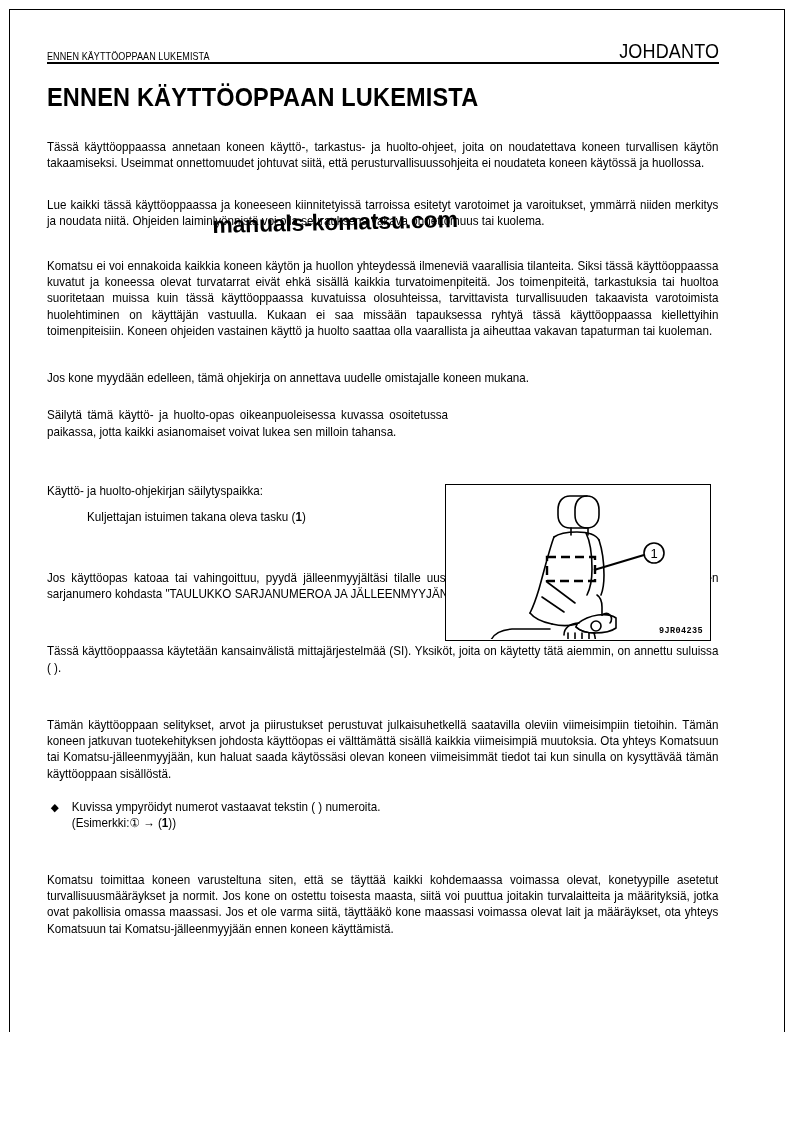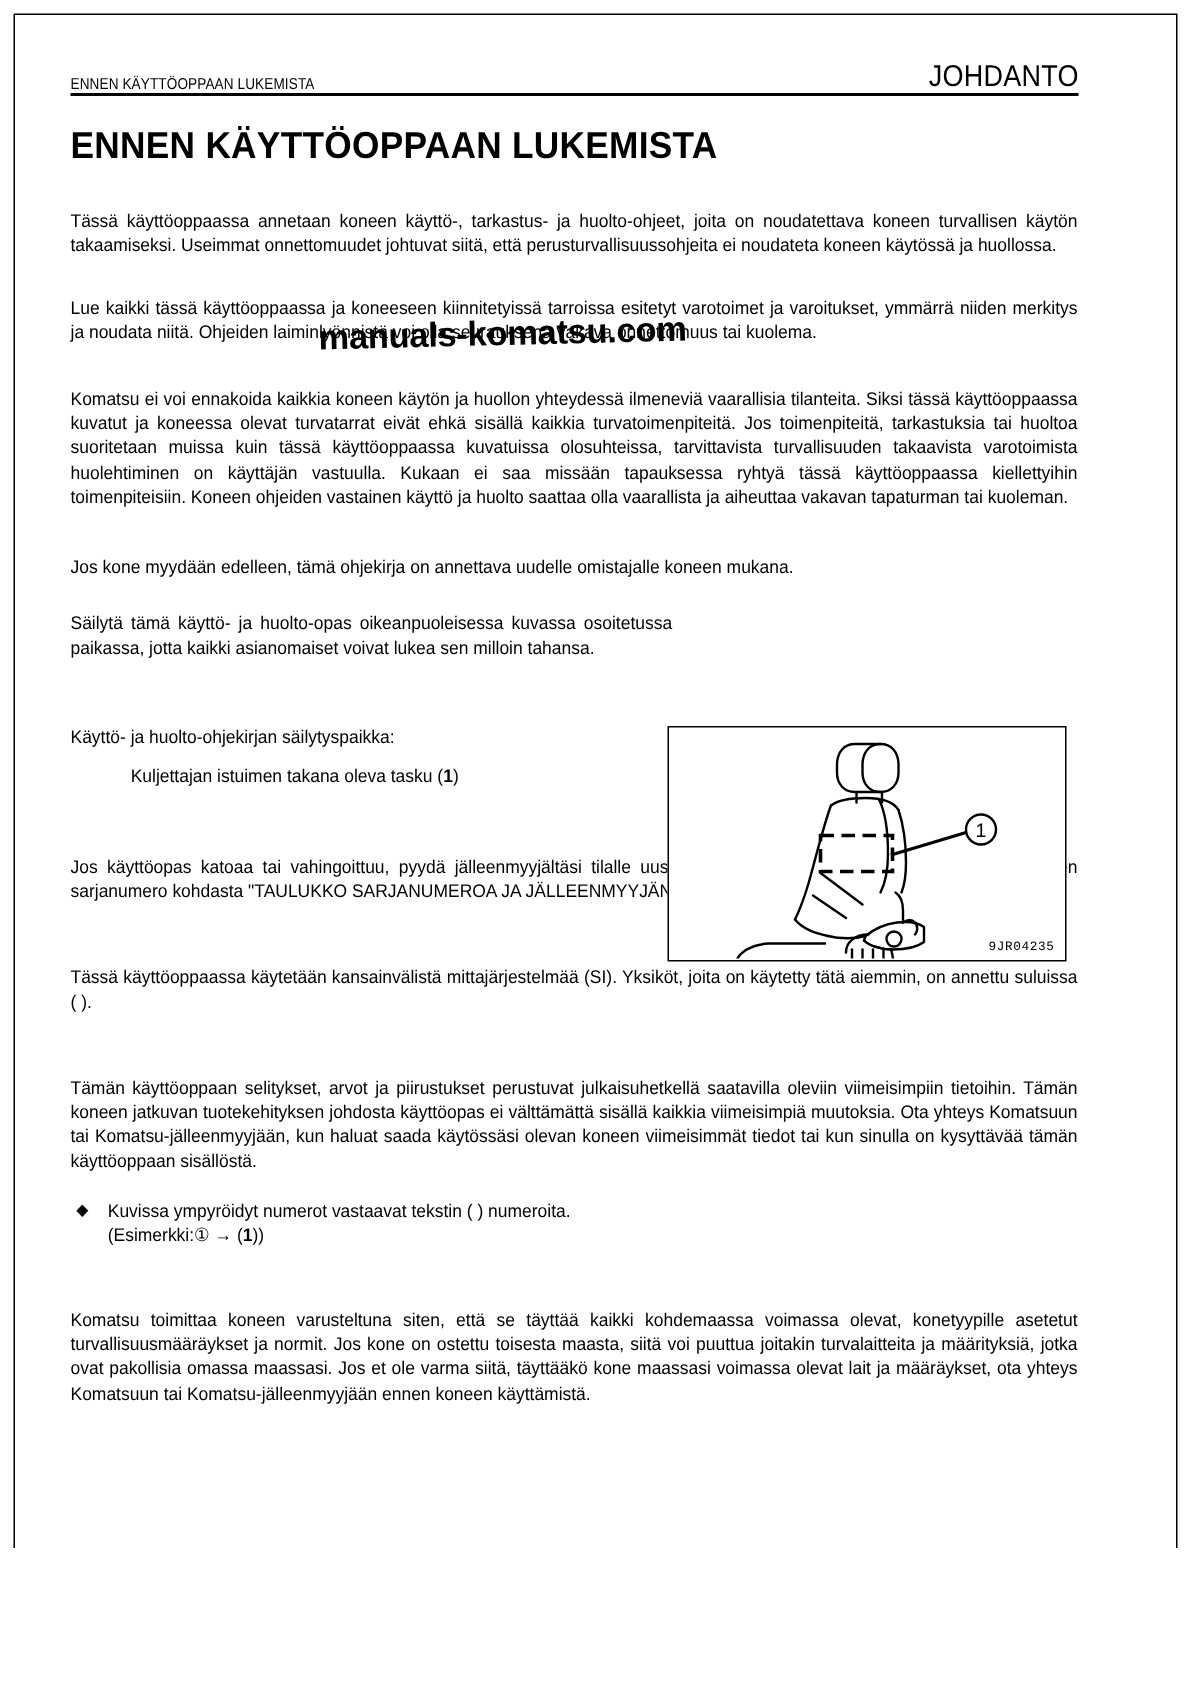--- a/index.html
+++ b/index.html
@@ -132,21 +132,21 @@
     background: #fff;
     box-sizing: border-box;
   }
   .figure svg { display: block; }
   .fig-code {
     position: absolute;
     right: 7px;
     bottom: 4px;
     font-family: "Liberation Mono", monospace;
     font-size: 8.5px;
-    font-weight: normal;
+    font-weight: bold;
     letter-spacing: 0.4px;
   }
   
   .watermark {
     position: absolute;
     left: 212px;
     top: 212px;
     font-size: 23px;
     font-weight: bold;
     letter-spacing: -0.2px;

